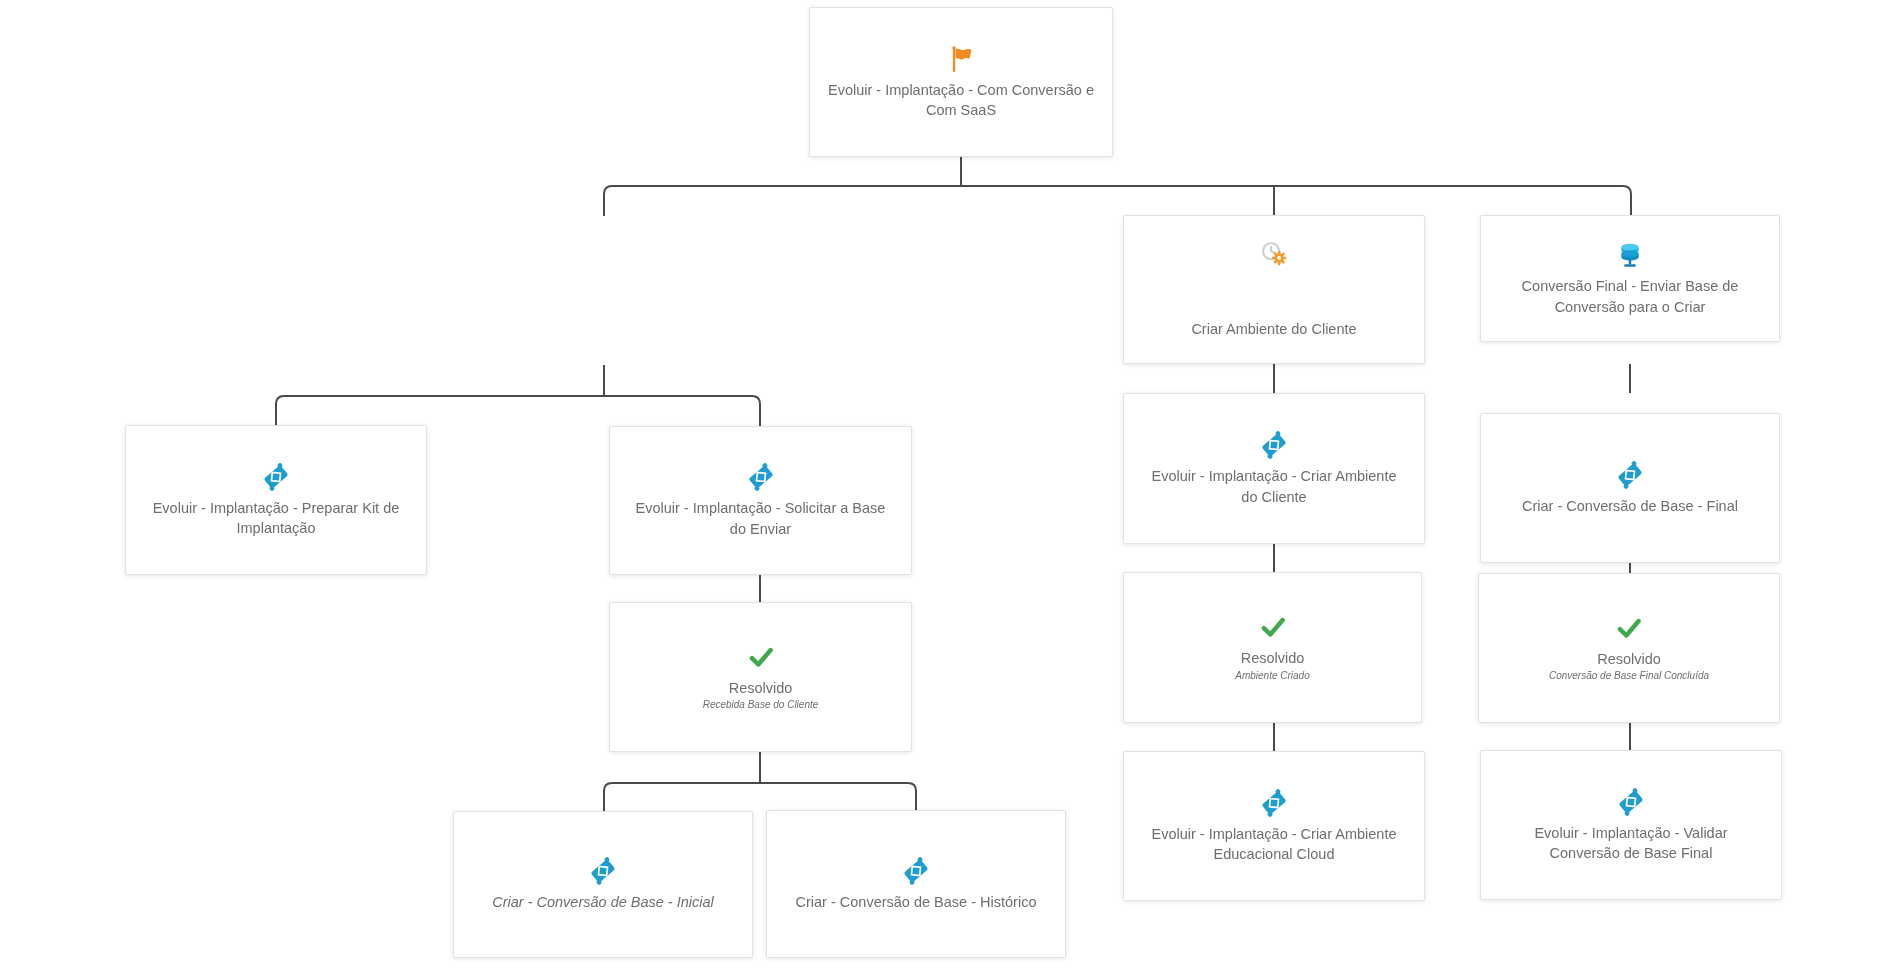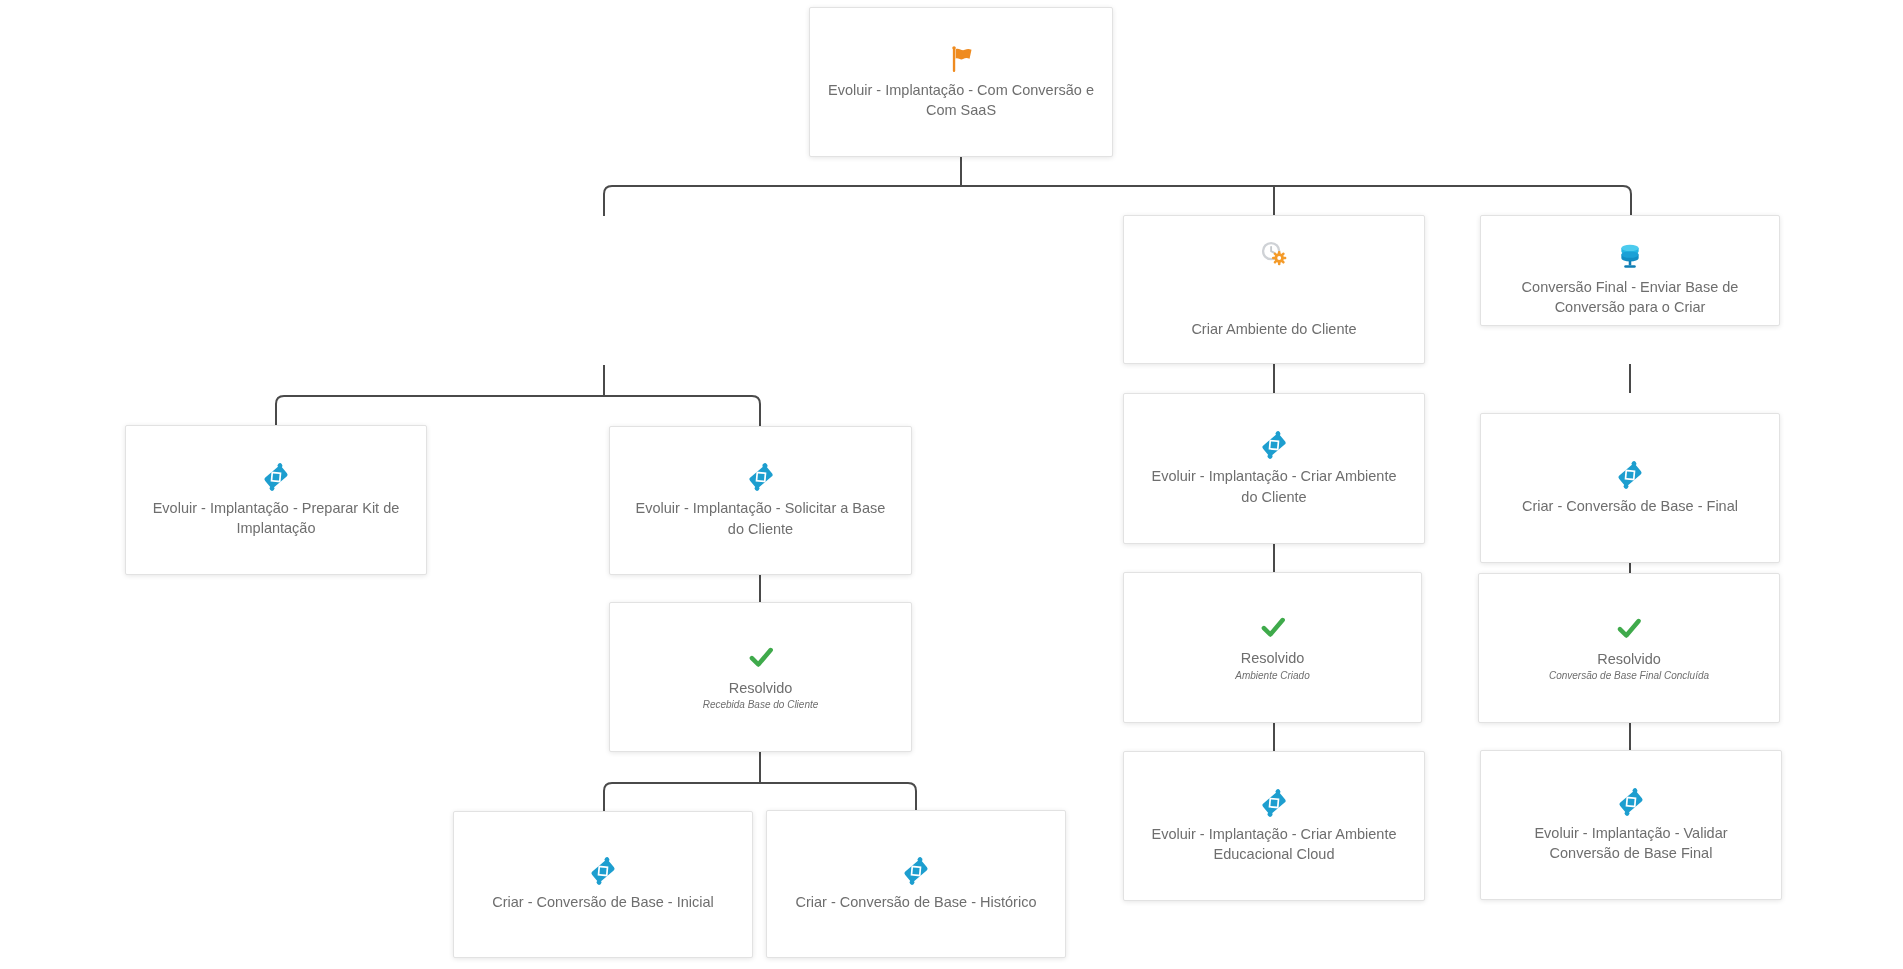--- a/index.html
+++ b/index.html
@@ -98,21 +98,21 @@
             <rect x="-1.1" y="-6.2" width="2.2" height="3.2" rx="0.9" transform="rotate(225)"></rect>
             <rect x="-1.1" y="-6.2" width="2.2" height="3.2" rx="0.9" transform="rotate(270)"></rect>
             <rect x="-1.1" y="-6.2" width="2.2" height="3.2" rx="0.9" transform="rotate(315)"></rect>
             <circle r="4.1"></circle>
             <circle r="1.7" fill="#ffffff"></circle>
           </g>
         </svg>
       </span>
       <div class="label">Criar Ambiente do Cliente</div>
     </div>
-    <div class="node" style="left: 1480px; top: 215px; width: 300px; height: 111px; justify-content: space-between;">
+    <div class="node" style="left: 1480px; top: 215px; width: 300px; height: 127px;">
       <span class="icon">
         <svg viewBox="0 0 26 26">
           <path d="M5.5 6 v3.2 a7.5 2.8 0 0 0 15 0 V6 Z" fill="#23b5e3"></path>
           <ellipse cx="13" cy="6" rx="7.5" ry="2.8" fill="#4ccbee"></ellipse>
           <path d="M5.5 11.8 v3.2 a7.5 2.8 0 0 0 15 0 v-3.2 Z" fill="#128dc4"></path>
           <ellipse cx="13" cy="11.8" rx="7.5" ry="2.8" fill="#1ba0d6"></ellipse>
           <rect x="11.9" y="17.3" width="2.2" height="3.8" fill="#0f7db4"></rect>
           <rect x="8" y="21" width="10" height="2.2" rx="1.1" fill="#0f7db4"></rect>
         </svg>
       </span>
@@ -135,32 +135,32 @@
       <span class="icon">
         <svg viewBox="0 0 32 32">
           <g transform="rotate(-40 16 16)">
             <rect x="4.5" y="9" width="23" height="14" rx="2.5" fill="#1d9ecf"></rect>
             <circle cx="27" cy="9.5" r="2.6" fill="#1d9ecf"></circle>
             <circle cx="5" cy="22.5" r="2.6" fill="#1d9ecf"></circle>
             <rect x="11.6" y="11.6" width="8.8" height="8.8" transform="rotate(45 16 16)" fill="none" stroke="#ffffff" stroke-width="1.8"></rect>
           </g>
         </svg>
       </span>
-      <div class="label">Evoluir - Implantação - Solicitar a Base do Cliente</div>
+      <div class="label">Evoluir - Implantação - Solicitar a Base do Enviar</div>
     </div>
     <div class="node" style="left: 609px; top: 602px; width: 303px; height: 150px;">
       <span class="icon">
         <svg viewBox="0 0 28 28">
           <path d="M5.5 15 L11.5 21 L23 7.5" stroke="#3faa4b" stroke-width="4.2" fill="none" stroke-linecap="round" stroke-linejoin="round"></path>
         </svg>
       </span>
       <div class="label">Resolvido</div>
       <div class="sublabel">Recebida Base do Cliente</div>
     </div>
-    <div class="node" style="left: 453px; top: 811px; width: 300px; height: 147px;">
+    <div class="node" style="left: 453px; top: 811px; width: 300px; height: 147px; font-style: italic;">
       <span class="icon">
         <svg viewBox="0 0 32 32">
           <g transform="rotate(-40 16 16)">
             <rect x="4.5" y="9" width="23" height="14" rx="2.5" fill="#1d9ecf"></rect>
             <circle cx="27" cy="9.5" r="2.6" fill="#1d9ecf"></circle>
             <circle cx="5" cy="22.5" r="2.6" fill="#1d9ecf"></circle>
             <rect x="11.6" y="11.6" width="8.8" height="8.8" transform="rotate(45 16 16)" fill="none" stroke="#ffffff" stroke-width="1.8"></rect>
           </g>
         </svg>
       </span>

